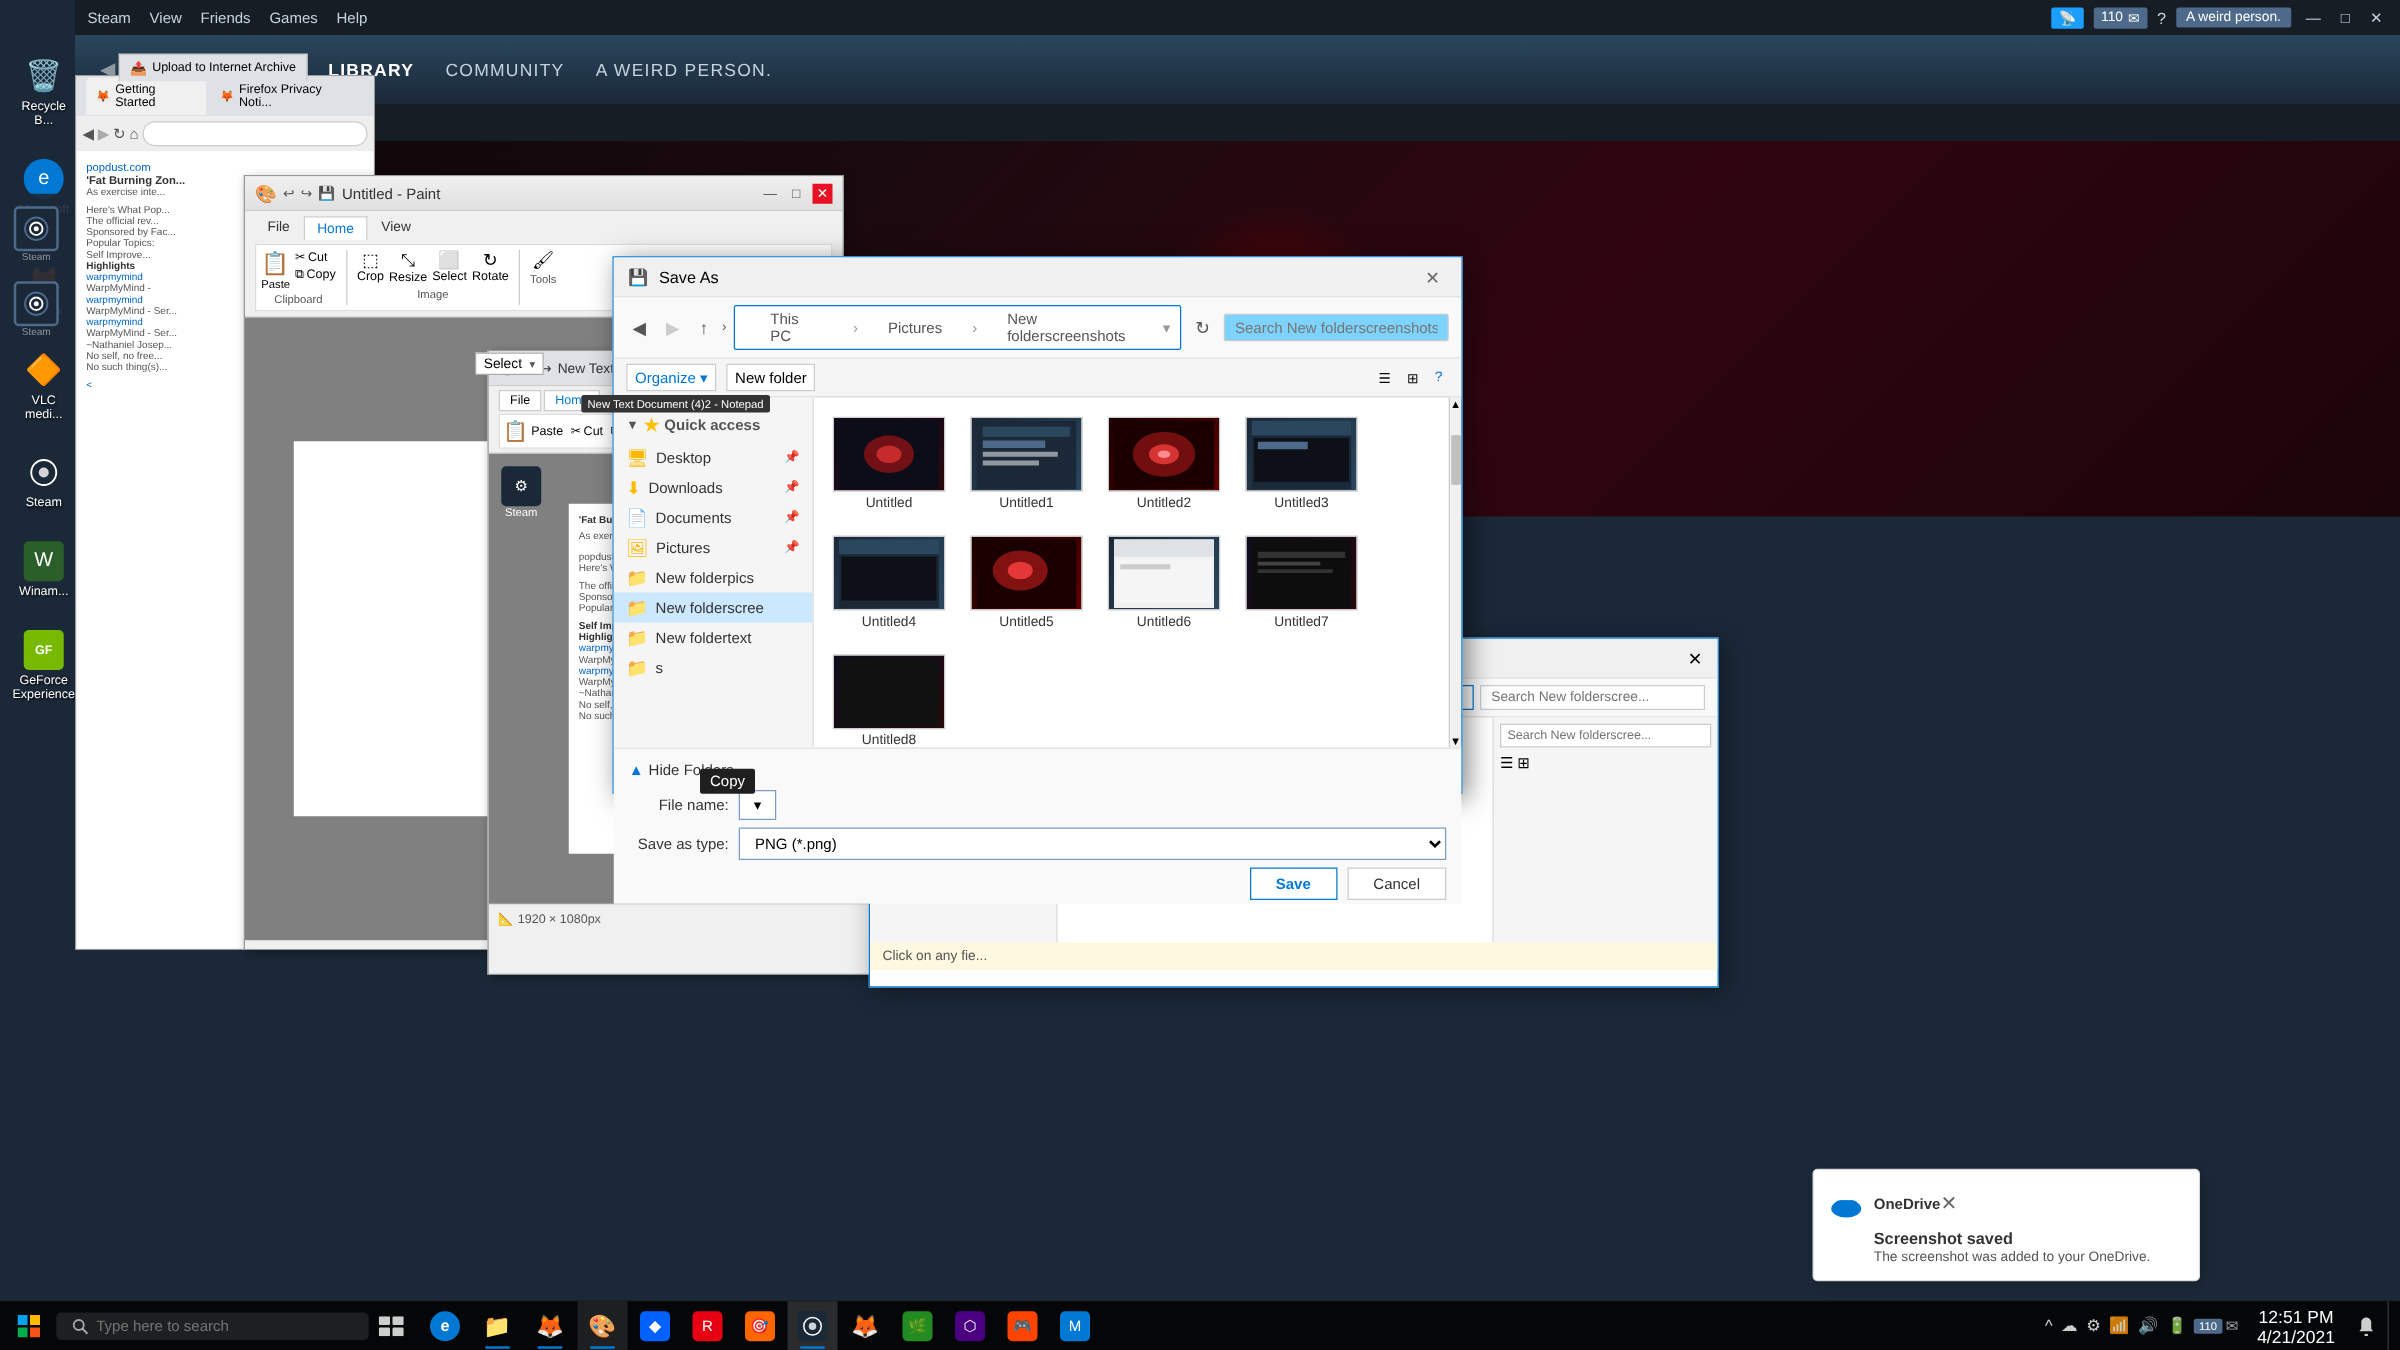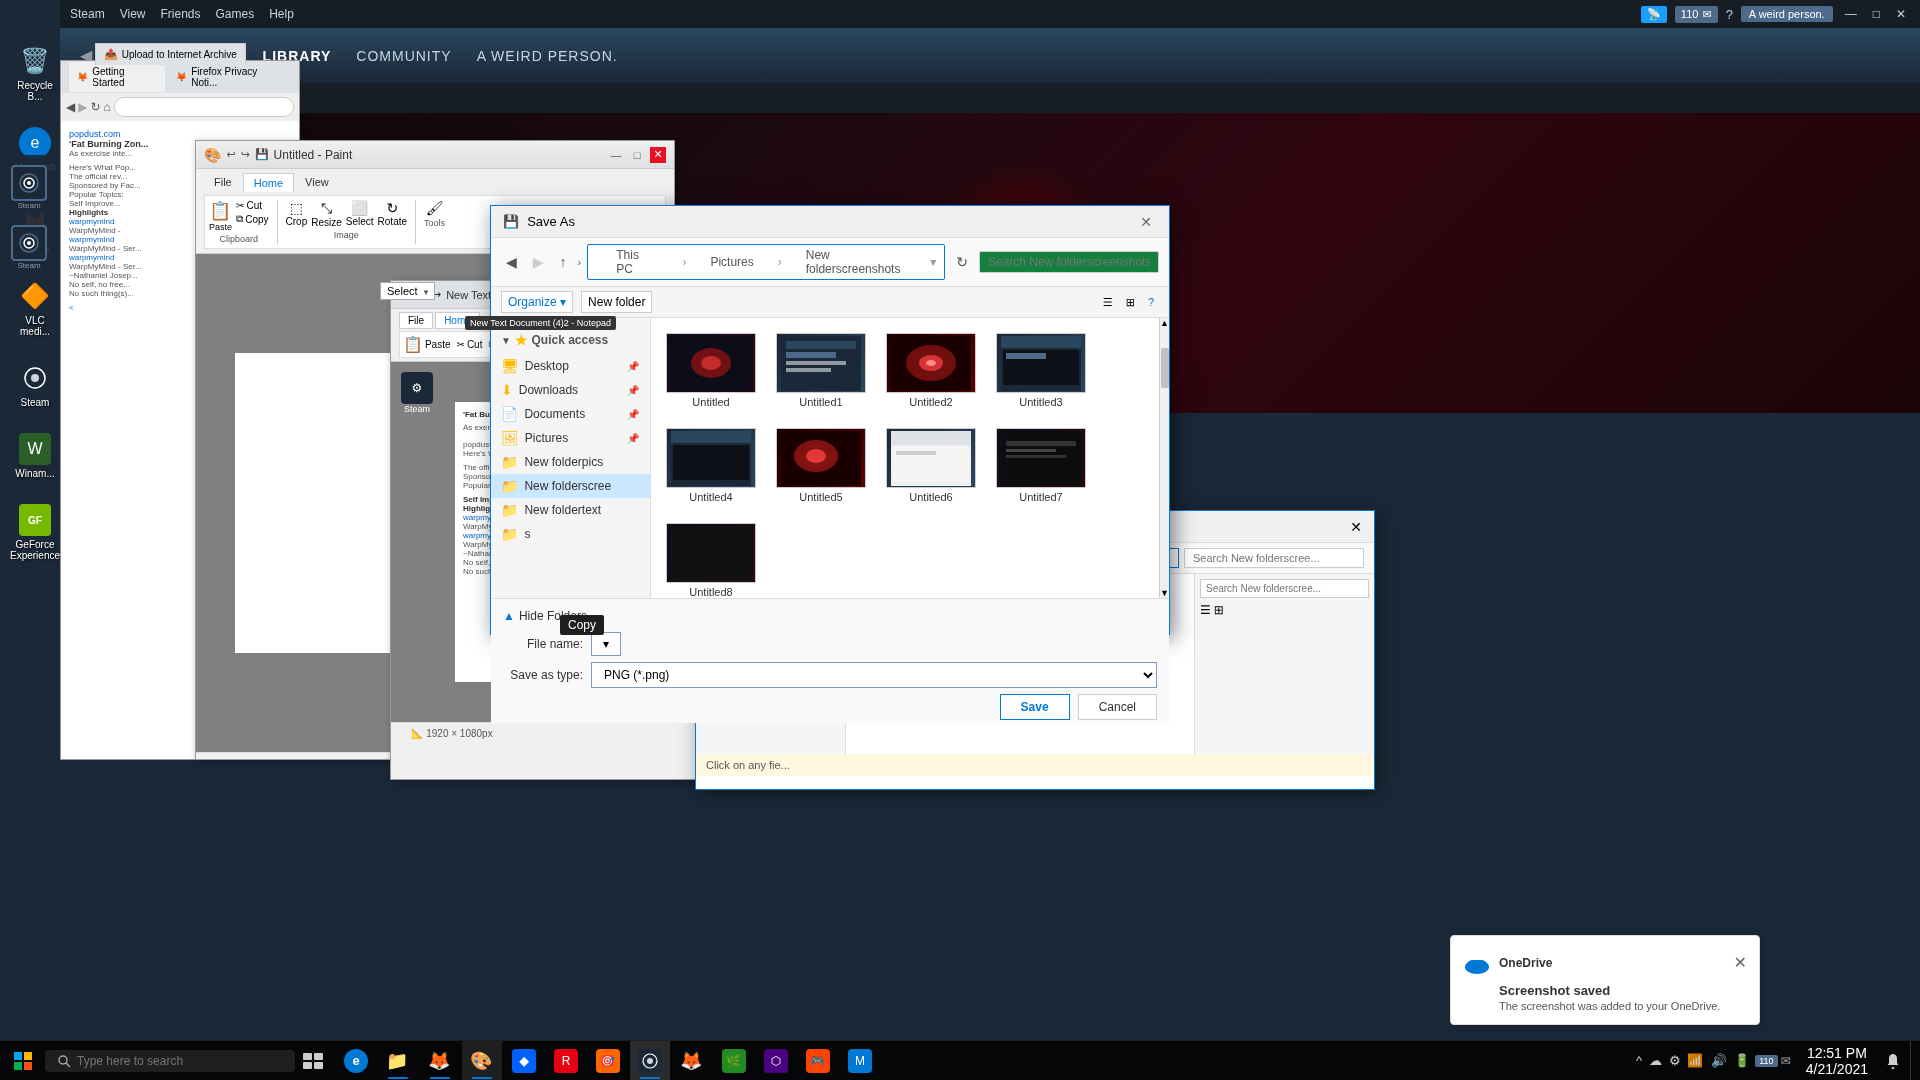--- a/index.html
+++ b/index.html
@@ -105,21 +105,21 @@
 
     
     .dialog-address {
       background: #f9f9f9; border-bottom: 1px solid #ddd; padding: 6px 10px;
       display: flex; align-items: center; gap: 6px;
     }
     .dialog-nav-btn { color: #555; font-size: 14px; cursor: pointer; padding: 2px 5px; }
     .dialog-breadcrumb { display: flex; align-items: center; gap: 4px; font-size: 12px; color: #0078d4; cursor: pointer; flex: 1; background: white; border: 1px solid #0078d4; padding: 3px 8px; border-radius: 2px; }
     .dialog-breadcrumb span { color: #555; margin-left: 20px; }
     .dialog-breadcrumb .sep { color: #999; }
-    .dialog-search { background: #15803d; border: 1px solid #ccc; padding: 3px 8px; width: 180px; font-size: 12px; border-radius: 2px; }
+    .dialog-search { background: #7dd3fc; border: 1px solid #ccc; padding: 3px 8px; width: 180px; font-size: 12px; border-radius: 2px; }
 
     
     .dialog-toolbar {
       background: #f5f5f5; border-bottom: 1px solid #ddd; padding: 4px 10px;
       display: flex; align-items: center; gap: 8px;
     }
     .dialog-organize { font-size: 12px; color: #0078d4; cursor: pointer; padding: 3px 6px; border: 1px solid #ccc; background: white; }
     .dialog-new-folder { font-size: 12px; cursor: pointer; padding: 3px 6px; border: 1px solid #ccc; background: white; }
     .dialog-view-btn { font-size: 11px; cursor: pointer; padding: 3px 5px; }
 
@@ -511,21 +511,21 @@
         <div style="color:#555;">No self, no free...</div>
         <div style="color:#555;">No such thing(s)...</div>
       </div>
     </div>
 
     <div style="position:absolute;top:10px;left:10px;">
       <div style="width:32px;height:32px;background:#1b2838;border-radius:4px;display:flex;align-items:center;justify-content:center;color:white;font-size:12px;">⚙</div>
       <div style="font-size:9px;color:white;text-align:center;">Steam</div>
     </div>
   </div>
-  <div style="background:#f0f0f0;height:22px;border-top:1px solid #ddd;display:flex;align-items:center;padding:0 20px;font-size:10px;color:#555;">
+  <div style="background:#f0f0f0;height:22px;border-top:1px solid #ddd;display:flex;align-items:center;padding:0 8px;font-size:10px;color:#555;">
     <span>📐 1920 × 1080px</span>
   </div>
 </div>
 
 <div class="save-as-dialog">
   <div class="dialog-titlebar">
     <div class="dialog-title">
       <span>💾</span>
       <span>Save As</span>
     </div>
@@ -825,21 +825,21 @@
           <circle cx="11" cy="11" r="5" fill="none" stroke="white" stroke-width="1.5"></circle>
           <circle cx="11" cy="11" r="2" fill="white"></circle>
         </svg>
     </div>
     <span style="color:#8f98a0;font-size:8px;text-align:center;">Steam</span>
   </div>
 </div>
 
 <div class="onedrive-notification">
   <div style="display:flex;flex-direction:column;width:100%;">
-    <div style="display:flex;justify-content:space-between;align-items:center;">
+    <div style="display:flex;justify-content:flex-start;align-items:center;">
       <div style="display:flex;align-items:center;gap:8px;">
         <div style="width:28px;height:28px;">
           <svg width="28" height="28" viewBox="0 0 28 28">
               <ellipse cx="14" cy="18" rx="12" ry="7" fill="#0078d4"></ellipse>
               <ellipse cx="10" cy="16" rx="6" ry="5" fill="#0078d4"></ellipse>
               <ellipse cx="18" cy="16" rx="6" ry="5" fill="#0078d4"></ellipse>
             </svg>
         </div>
         <span style="font-size:12px;font-weight:600;color:#333;">OneDrive</span>
       </div>

